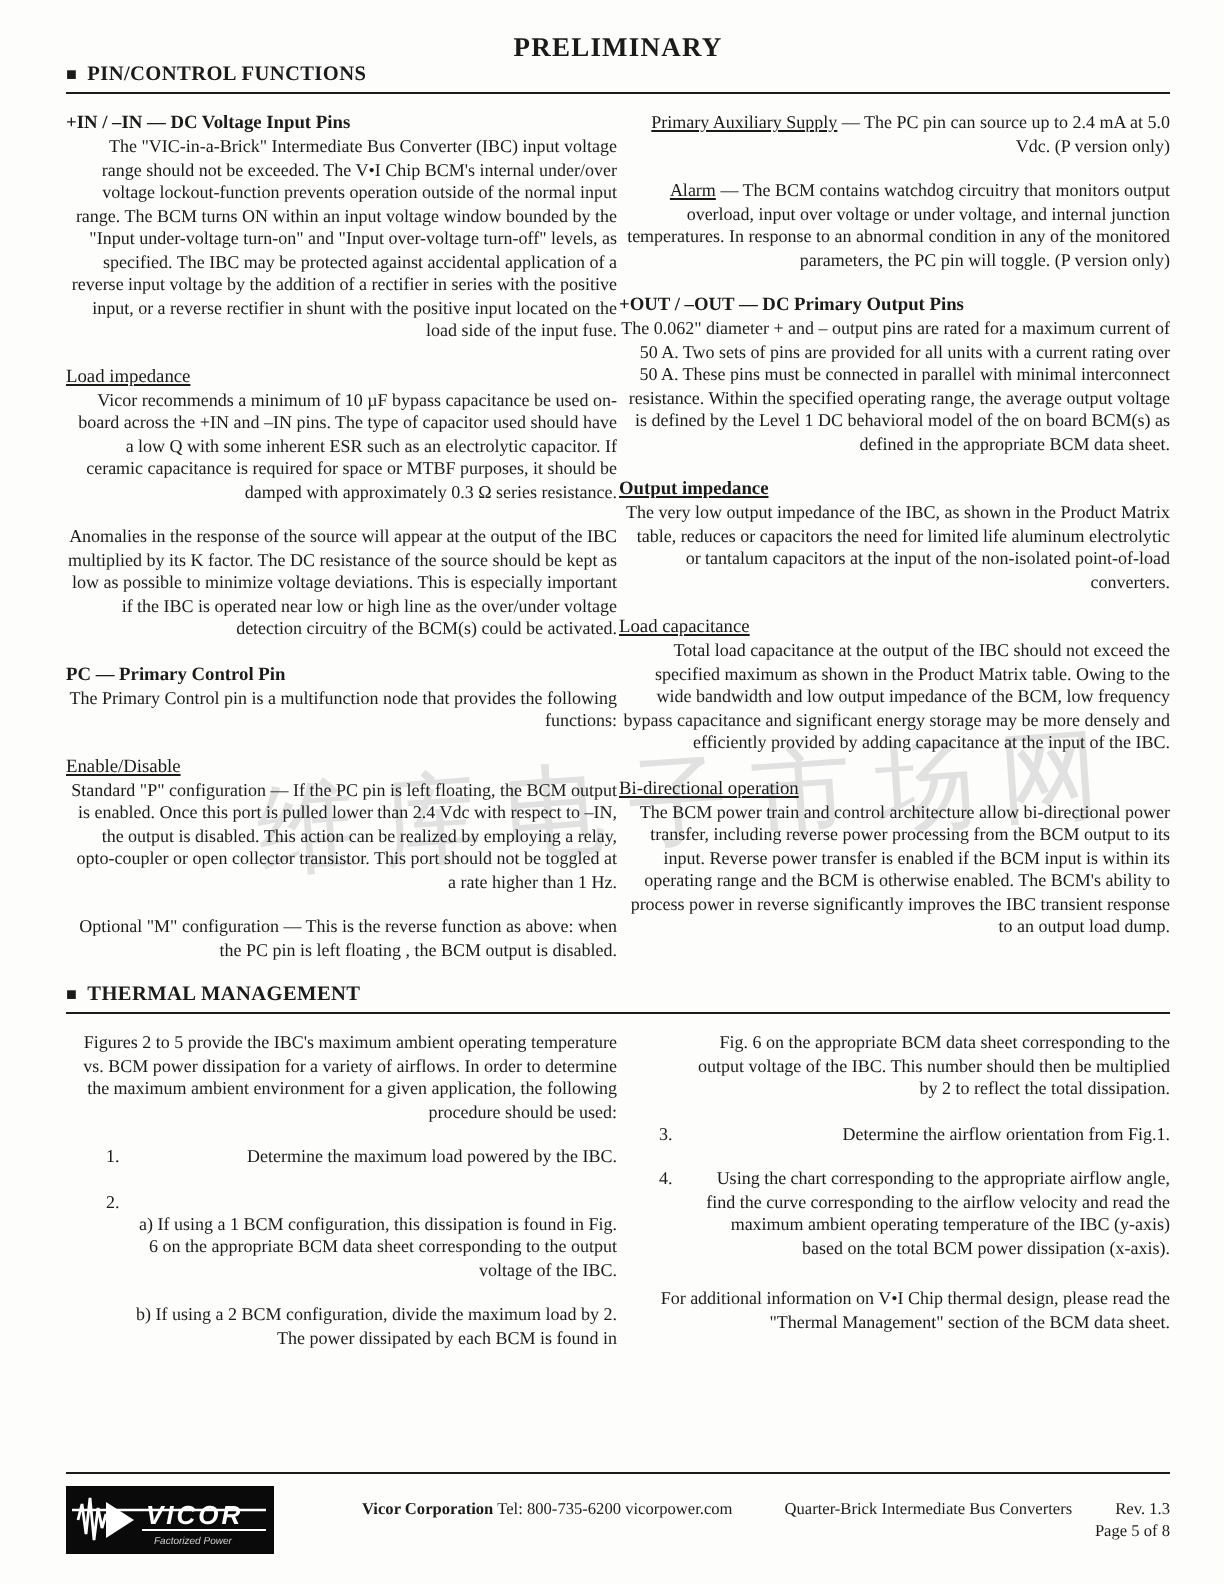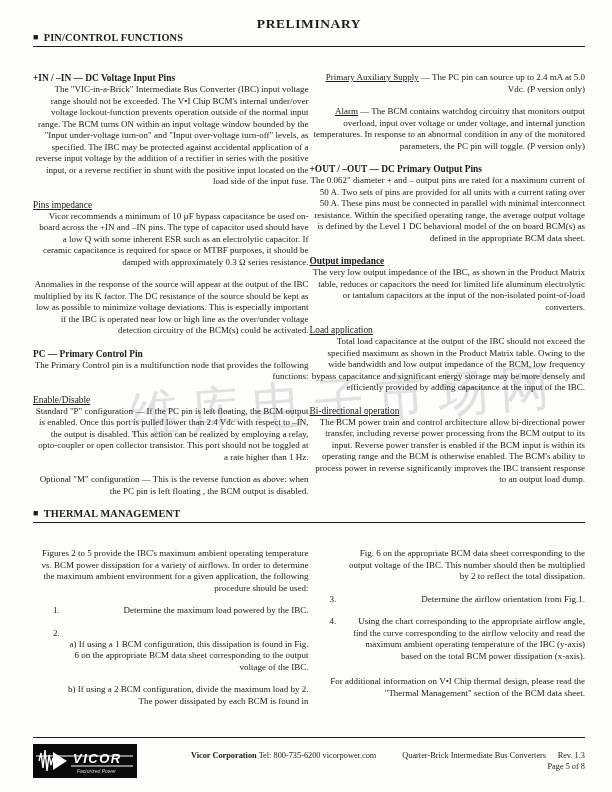--- a/index.html
+++ b/index.html
@@ -36,37 +36,37 @@
     letter-spacing:.6px;
   }
   .section-bar{
     display:flex;align-items:center;gap:5px;
     font-weight:bold;font-size:10.3px;
     border-bottom:1.7px solid #1b1b1b;
     padding-bottom:3px;
     letter-spacing:.2px;
   }
   .sq{font-size:9px;line-height:9px;}
-  .cols{display:flex;gap:1px;margin-top:25px;}
+  .cols{display:flex;gap:1px;margin-top:9px;}
   .col{flex:1;min-width:0;}
   p{font-size:9px;line-height:11.5px;margin:0 0 11px 0;text-align:right;}
   .bhead{font-size:9.4px;font-weight:bold;margin:0;line-height:12px;}
   .uline{text-decoration:underline;}
   .li{display:flex;margin:0 0 11px 20px;font-size:9px;line-height:11.5px;}
   .li .num{width:14px;flex:none;}
   .li .li-body{flex:1;}
   .li .li-body p{margin:0;}
   .li .li-body p.sub{margin-top:11px;}
   .cont-indent{margin-left:34px;}
   .thermal-cols p:last-child{margin-bottom:0;}
   .footer{
     position:absolute;left:33px;right:27px;bottom:10px;z-index:1;
     border-top:1.7px solid #1b1b1b;
     padding-top:6px;
-    display:flex;align-items:flex-start;gap:22px;justify-content:center;
+    display:flex;align-items:flex-start;gap:12px;justify-content:center;
   }
   .logo-box{flex:none;}
   .footer-text{
     flex:1;display:flex;align-items:flex-start;
     font-size:8.3px;line-height:11px;padding-top:6px;
   }
   .f-left{white-space:nowrap;margin-left:32px;}
   .f-company{font-weight:bold;}
   .f-product{white-space:nowrap;margin-left:26px;}
   .f-right{margin-left:auto;text-align:right;white-space:nowrap;}
@@ -83,21 +83,21 @@
     <div class="section-bar">
       <span class="sq">■</span>
       <span>PIN/CONTROL FUNCTIONS</span>
     </div>
 
     <div class="cols">
       <div class="col">
         <h3 class="bhead">+IN / –IN — DC Voltage Input Pins</h3>
         <p>The "VIC-in-a-Brick" Intermediate Bus Converter (IBC) input voltage range should not be exceeded. The V•I Chip BCM's internal under/over voltage lockout-function prevents operation outside of the normal input range. The BCM turns ON within an input voltage window bounded by the "Input under-voltage turn-on" and "Input over-voltage turn-off" levels, as specified. The IBC may be protected against accidental application of a reverse input voltage by the addition of a rectifier in series with the positive input, or a reverse rectifier in shunt with the positive input located on the load side of the input fuse.</p>
 
-        <h3 class="bhead uline" style="font-weight:normal;">Pins impedance</h3>
+        <h3 class="bhead uline" style="font-weight:normal;">Load impedance</h3>
         <p>Vicor recommends a minimum of 10 µF bypass capacitance be used on-board across the +IN and –IN pins. The type of capacitor used should have a low Q with some inherent ESR such as an electrolytic capacitor. If ceramic capacitance is required for space or MTBF purposes, it should be damped with approximately 0.3 Ω series resistance.</p>
 
         <p>Anomalies in the response of the source will appear at the output of the IBC multiplied by its K factor. The DC resistance of the source should be kept as low as possible to minimize voltage deviations. This is especially important if the IBC is operated near low or high line as the over/under voltage detection circuitry of the BCM(s) could be activated.</p>
 
         <h3 class="bhead">PC — Primary Control Pin</h3>
         <p>The Primary Control pin is a multifunction node that provides the following functions:</p>
 
         <h3 class="bhead uline" style="font-weight:normal;">Enable/Disable</h3>
         <p>Standard "P" configuration — If the PC pin is left floating, the BCM output is enabled. Once this port is pulled lower than 2.4 Vdc with respect to –IN, the output is disabled. This action can be realized by employing a relay, opto-coupler or open collector transistor. This port should not be toggled at a rate higher than 1 Hz.</p>
 
@@ -108,21 +108,21 @@
         <p><span class="uline">Primary Auxiliary Supply</span><span> — The PC pin can source up to 2.4 mA at 5.0 Vdc. (P version only)</span></p>
 
         <p><span class="uline">Alarm</span><span> — The BCM contains watchdog circuitry that monitors output overload, input over voltage or under voltage, and internal junction temperatures. In response to an abnormal condition in any of the monitored parameters, the PC pin will toggle. (P version only)</span></p>
 
         <h3 class="bhead">+OUT / –OUT — DC Primary Output Pins</h3>
         <p>The 0.062" diameter + and – output pins are rated for a maximum current of 50 A. Two sets of pins are provided for all units with a current rating over 50 A. These pins must be connected in parallel with minimal interconnect resistance. Within the specified operating range, the average output voltage is defined by the Level 1 DC behavioral model of the on board BCM(s) as defined in the appropriate BCM data sheet.</p>
 
         <h3 class="bhead uline" style="font-weight:bold;">Output impedance</h3>
         <p>The very low output impedance of the IBC, as shown in the Product Matrix table, reduces or capacitors the need for limited life aluminum electrolytic or tantalum capacitors at the input of the non-isolated point-of-load converters.</p>
 
-        <h3 class="bhead uline" style="font-weight:normal;">Load application</h3>
+        <h3 class="bhead uline" style="font-weight:normal;">Load capacitance</h3>
         <p>Total load capacitance at the output of the IBC should not exceed the specified maximum as shown in the Product Matrix table. Owing to the wide bandwidth and low output impedance of the BCM, low frequency bypass capacitance and significant energy storage may be more densely and efficiently provided by adding capacitance at the input of the IBC.</p>
 
         <h3 class="bhead uline" style="font-weight:normal;">Bi-directional operation</h3>
         <p>The BCM power train and control architecture allow bi-directional power transfer, including reverse power processing from the BCM output to its input. Reverse power transfer is enabled if the BCM input is within its operating range and the BCM is otherwise enabled. The BCM's ability to process power in reverse significantly improves the IBC transient response to an output load dump.</p>
       </div>
     </div>
 
     <div class="section-bar">
       <span class="sq">■</span>
       <span>THERMAL MANAGEMENT</span>

